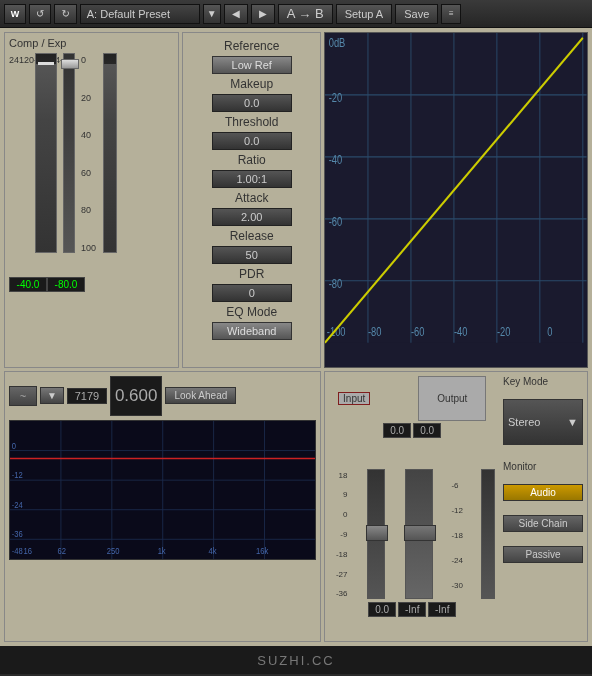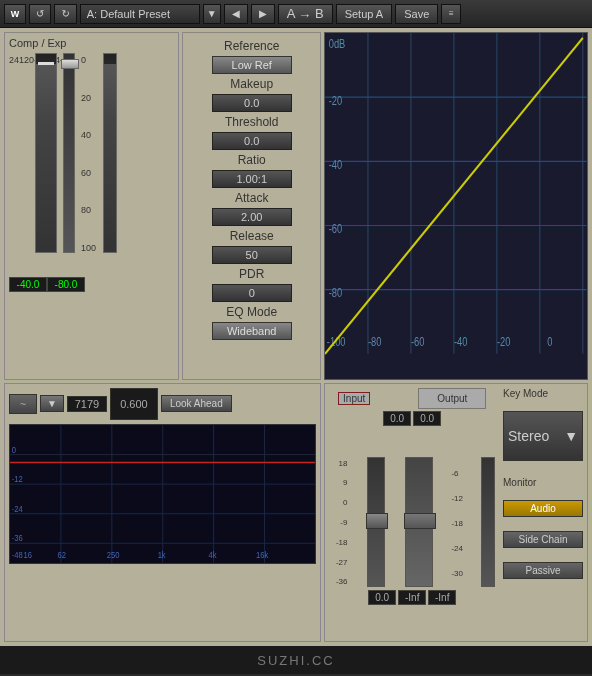--- a/index.html
+++ b/index.html
@@ -307,21 +307,21 @@
       border: 1px solid #333;
       font-size: 11px;
       padding: 1px 4px;
       min-width: 40px;
       text-align: center;
     }
     .analyzer-val2 {
       background: #1a1a1a;
       color: #aaa;
       border: 1px solid #333;
-      font-size: 11px;
+      font-size: 17px;
       padding: 9px 4px;
       min-width: 48px;
       text-align: center;
     }
     .lookahead-btn {
       background: linear-gradient(to bottom, #777, #444);
       border: 1px solid #333;
       color: #ccc;
       font-size: 10px;
       padding: 2px 8px;
@@ -370,21 +370,21 @@
       cursor: pointer;
     }
     .key-mode-label {
       font-size: 10px;
       color: #333;
     }
     .key-mode-select {
       background: linear-gradient(to bottom, #555, #333);
       border: 1px solid #333;
       color: #ccc;
-      font-size: 14px;
+      font-size: 11px;
       padding: 16px 4px;
       display: flex;
       align-items: center;
       justify-content: space-between;
       min-width: 80px;
       cursor: pointer;
     }
     .monitor-label {
       font-size: 10px;
       color: #333;
@@ -615,21 +615,21 @@
   </div>
 
   <div class="bottom-right" style="grid-row:2;grid-column:3;">
     <div style="display:flex;gap:4px;height:100%;">
 
       <div style="display:flex;flex-direction:column;align-items:center;">
         <div style="display:flex;align-items:center;gap:8px;margin-bottom:2px;">
           <span style="font-size:10px;color:#333;padding:0 4px;background:#aaa;border:1px solid #7f1d1d;">
             <span>Input</span>
           </span>
-          <span style="font-size:10px;color:#333;padding:4px 18px;background:#aaa;border:1px solid #777;margin-left:40px;">
+          <span style="font-size:10px;color:#333;padding:16px 18px;background:#aaa;border:1px solid #777;margin-left:40px;">
             <span>Output</span>
           </span>
         </div>
         <div style="display:flex;gap:2px;margin-bottom:3px;">
           <div class="io-val-btn">0.0</div>
           <div class="io-val-btn">0.0</div>
         </div>
 
         <div style="display:flex;gap:18px;align-items:flex-start;margin-top:28px;">
 

